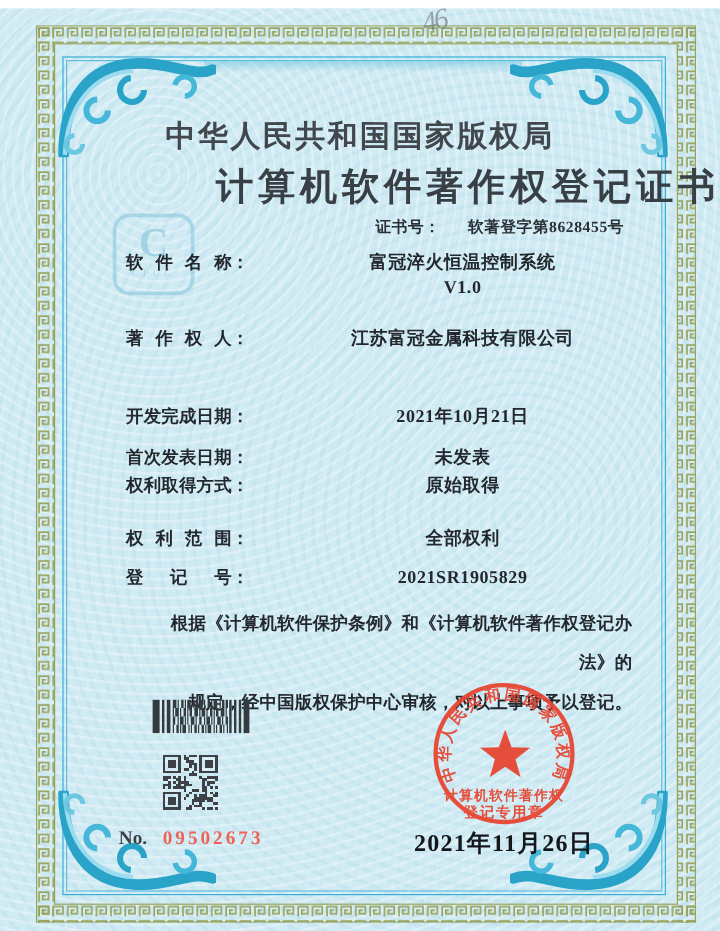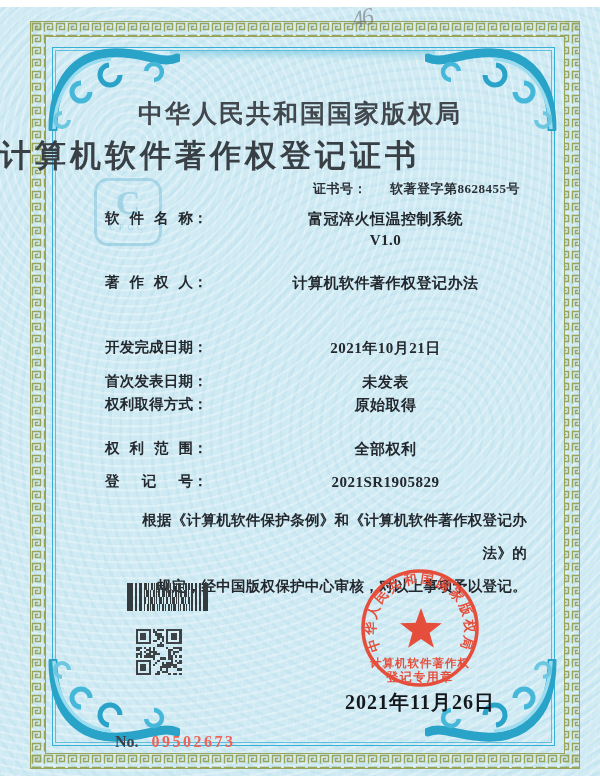--- a/index.html
+++ b/index.html
@@ -38,21 +38,21 @@
   .corner.tl{left:48px;top:36px;}
   .corner.tr{left:425px;top:36px;transform:scaleX(-1);}
   .corner.bl{left:48px;top:652px;transform:scaleY(-1);}
   .corner.br{left:425px;top:652px;transform:scale(-1,-1);}
 
   .authority{
     position:absolute;left:0;top:90px;width:600px;text-align:center;
     font-size:25px;font-weight:700;color:#41474d;letter-spacing:2px;
   }
   .cert-title{
-    position:absolute;left:0;top:128px;width:600px;text-align:left;
+    position:absolute;left:0;top:128px;width:600px;text-align:right;
     font-size:31px;font-weight:700;color:#383f45;letter-spacing:4px;
   }
   .certno-row{
     position:absolute;right:80px;top:173px;
     font-size:13px;font-weight:700;color:#2a3036;letter-spacing:.5px;
   }
   .certno-row .lbl{margin-right:23px;}
 
   .watermark{
     position:absolute;left:94px;top:171px;width:62px;height:62px;
@@ -77,21 +77,21 @@
   .r4{top:388px;} .r5{top:432px;} .r6{top:465px;}
 
   .statement{
     position:absolute;left:85px;top:497px;width:442px;
     font-size:14.5px;font-weight:700;color:#23282e;line-height:33px;letter-spacing:.3px;text-align:right;
   }
   .statement .indent{text-indent:2em;}
 
   .barcode{position:absolute;left:127px;top:576px;}
   .qr{position:absolute;left:135px;top:622px;}
-  .serial-row{position:absolute;left:115px;top:683px;white-space:nowrap;margin-top:43px;}
+  .serial-row{position:absolute;left:99px;top:683px;white-space:nowrap;}
   .serial-row .no-lbl{font-size:16px;font-weight:700;color:#3a4046;}
   .serial-row .no-val{font-size:16px;font-weight:700;color:#ee6357;letter-spacing:2.5px;margin-left:9px;}
 
   .seal{position:absolute;left:352px;top:557px;opacity:.93;}
   .issue-date{
     position:absolute;left:330px;top:682px;width:180px;text-align:center;
     font-size:20px;font-weight:700;color:#14181d;letter-spacing:1px;
   }
 </style>
 </head>
@@ -162,21 +162,21 @@
     <span class="wm-caption">CPCC</span>
   </div>
 
   <div class="fields">
     <div class="frow r0">
       <span class="flabel">软件名称</span><span class="fcolon">：</span>
       <span class="fvalue"><span>富冠淬火恒温控制系统</span><br><span>V1.0</span></span>
     </div>
     <div class="frow r1">
       <span class="flabel">著作权人</span><span class="fcolon">：</span>
-      <span class="fvalue">计算机软件著作权登记办法</span>
+      <span class="fvalue">江苏富冠金属科技有限公司</span>
     </div>
     <div class="frow r2">
       <span class="flabel">开发完成日期</span><span class="fcolon">：</span>
       <span class="fvalue">2021年10月21日</span>
     </div>
     <div class="frow r3">
       <span class="flabel">首次发表日期</span><span class="fcolon">：</span>
       <span class="fvalue">未发表</span>
     </div>
     <div class="frow r4">

